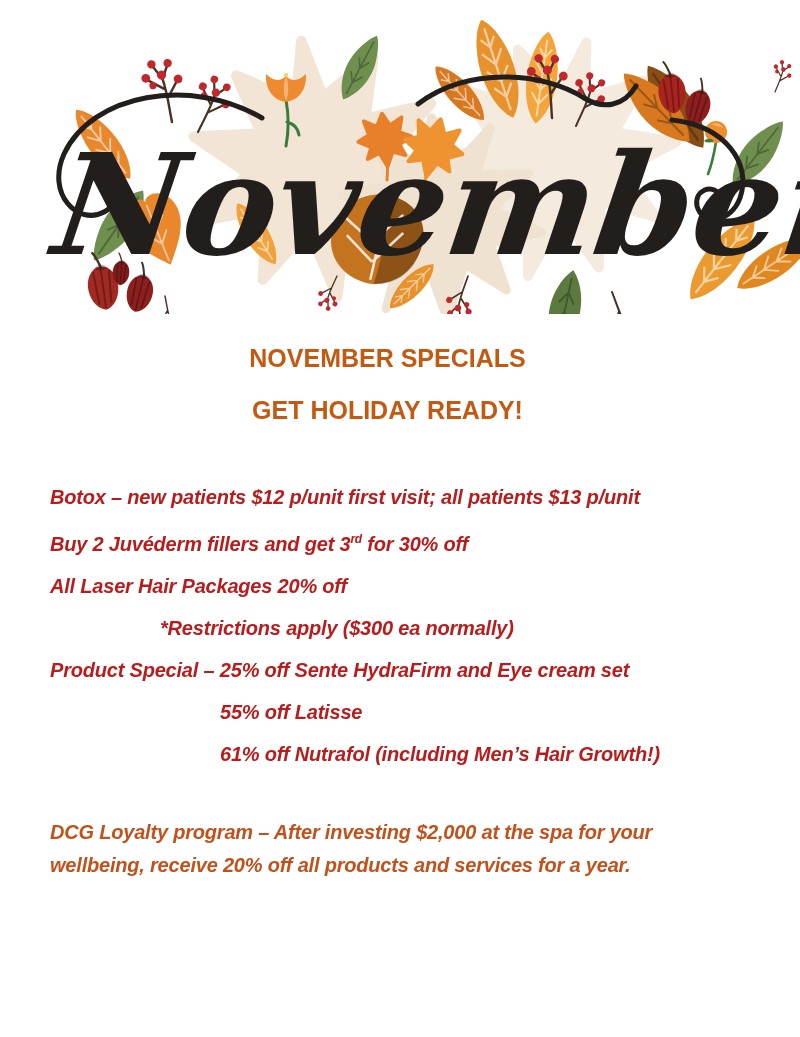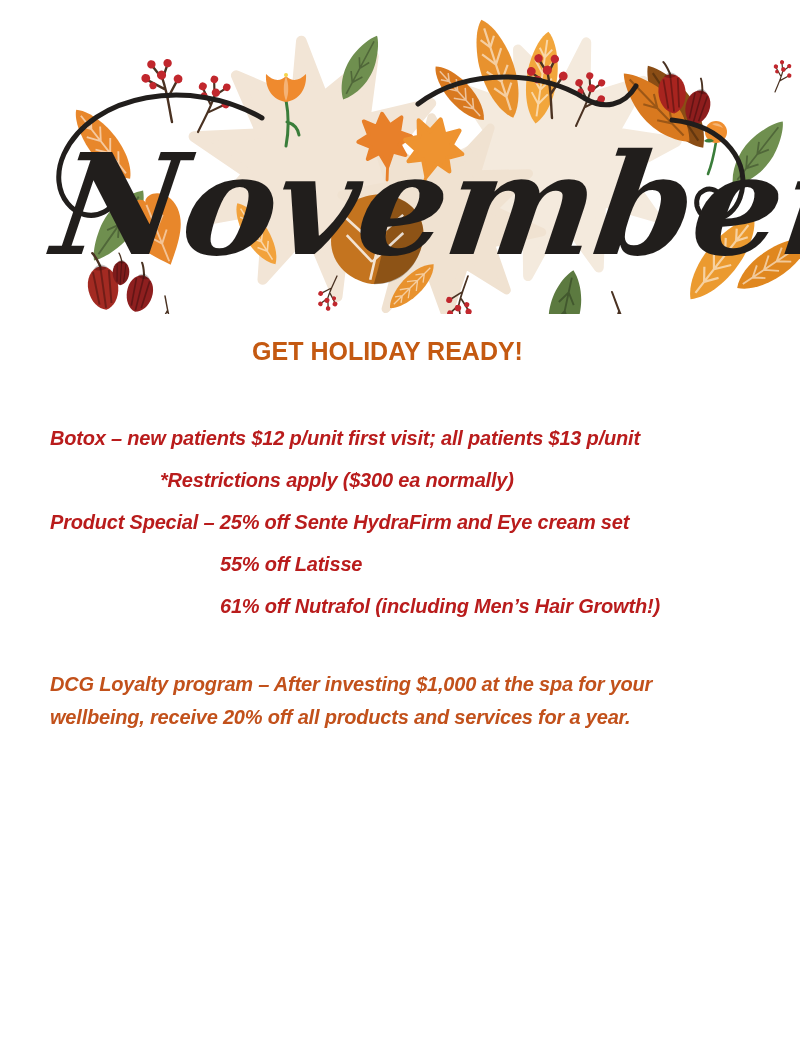--- a/index.html
+++ b/index.html
@@ -140,28 +140,31 @@
     <g stroke="#211E1C" stroke-width="5" fill="none" stroke-linecap="round">
       <path d="M262,104 C190,62 92,80 64,140 C46,180 78,212 104,198 C126,186 122,158 100,160"></path>
       <path d="M418,90 C468,52 544,58 584,84 C604,96 624,92 636,72"></path>
       <path d="M672,106 C726,112 752,150 740,184 C731,209 702,212 697,192 C694,176 712,170 719,180"></path>
     </g>
 
     <text class="script-word" transform="translate(450,240) skewX(-8)" x="0" y="0" text-anchor="middle" font-size="140" fill="#211E1C">November</text>
   </svg>
 
   <div class="headings">
+    <h1>NOVEMBER SPECIALS</h1>
     <h2>GET HOLIDAY READY!</h2>
   </div>
 
   <div class="specials" id="specials-list">
       <p class="item"><span>Botox – new patients $12 p/unit first visit; all patients $13 p/unit</span></p>
+      <p class="item"><span>Buy 2 Juvéderm fillers and get 3</span><sup>rd</sup><span> for 30% off</span></p>
+      <p class="item"><span>All Laser Hair Packages 20% off</span></p>
       <p class="item" style="padding-left: 110px;"><span>*Restrictions apply ($300 ea normally)</span></p>
       <p class="item"><span>Product Special – 25% off Sente HydraFirm and Eye cream set</span></p>
       <p class="item" style="padding-left: 170px;"><span>55% off Latisse</span></p>
       <p class="item" style="padding-left: 170px;"><span>61% off Nutrafol (including Men’s Hair Growth!)</span></p>
     </div>
 
   <div class="programs" id="programs-list">
-      <p class="para">DCG Loyalty program – After investing $1,000 at the spa for your wellbeing, receive 20% off all products and services for a year.</p>
+      <p class="para">DCG Loyalty program – After investing $2,000 at the spa for your wellbeing, receive 20% off all products and services for a year.</p>
     </div>
 
 </div>
 
 </body></html>

